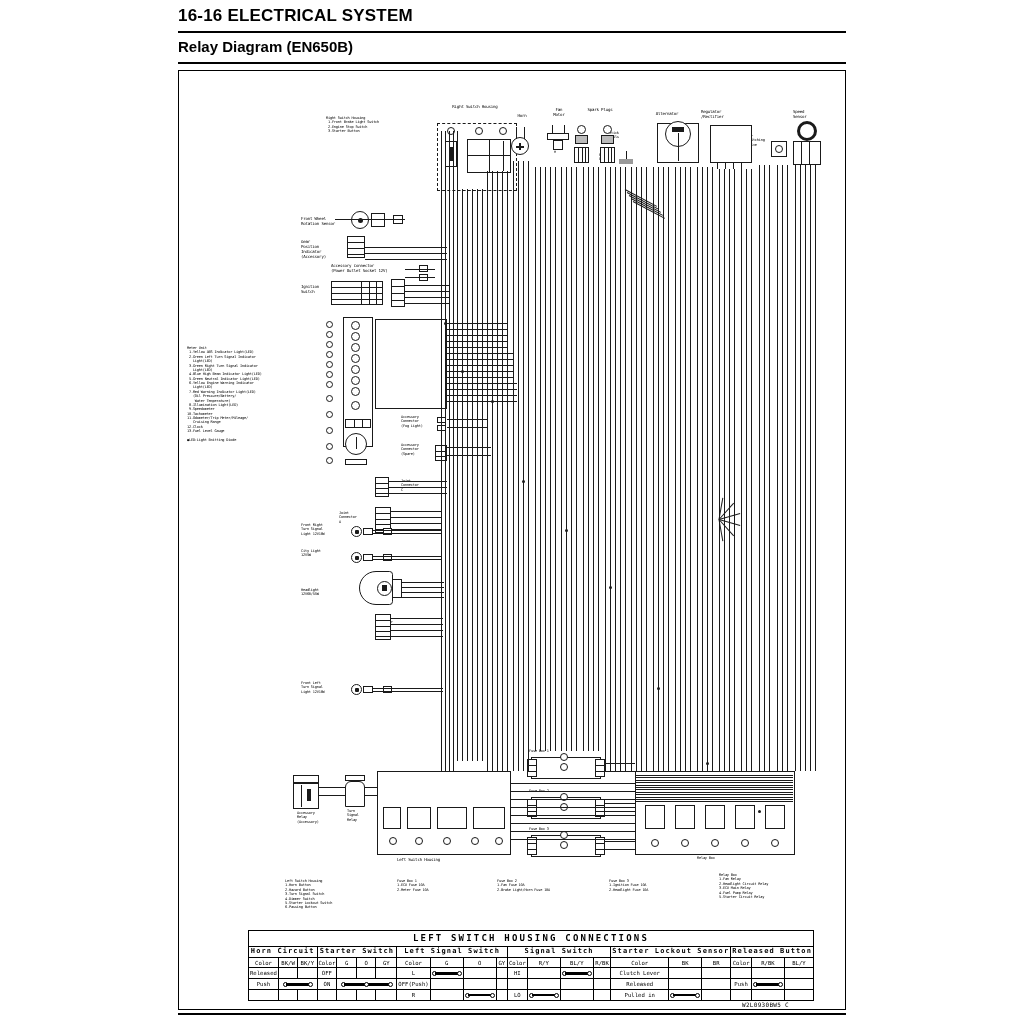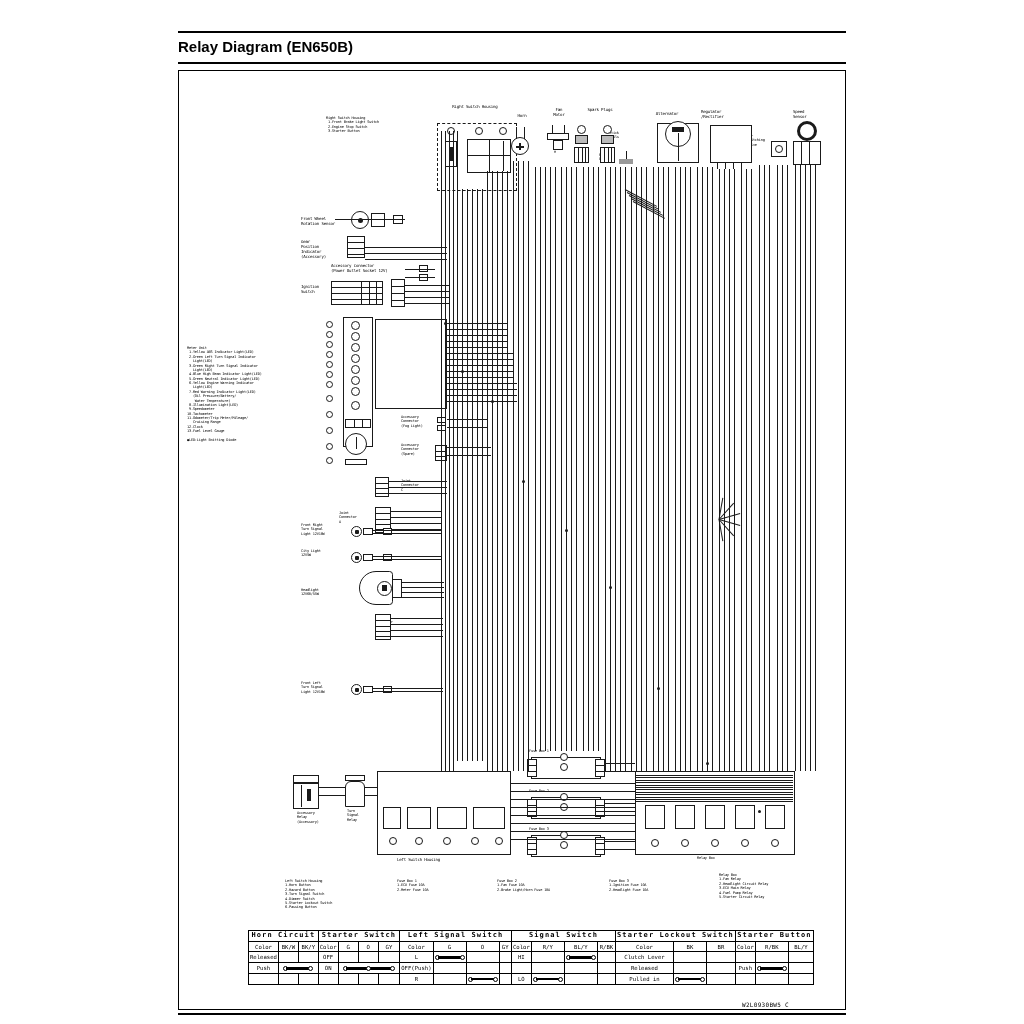--- a/index.html
+++ b/index.html
@@ -88,20 +88,21 @@
     font-family:"DejaVu Sans Mono","Liberation Mono",monospace;
     font-size:6px;color:#000;letter-spacing:.3px;
   }
   .botrule{position:absolute;left:178px;top:1013px;width:668px;height:2px;background:#000;}
 </style>
 </head>
 <body>
 
 <div id="page">
 
+  <div class="hdr-title">16-16 ELECTRICAL SYSTEM</div>
   <div class="hdr-rule1"></div>
   <div class="hdr-sub">Relay Diagram (EN650B)</div>
   <div class="hdr-rule2"></div>
 
   <div class="frame">
 
     <div class="lbl s4 ctr" style="left:246px;top:33px;width:100px;">Right Switch Housing</div>
     <div class="lbl s35" style="left:147px;top:45px;">Right Switch Housing
  1.Front Brake Light Switch
  2.Engine Stop Switch
@@ -616,26 +617,29 @@
 2.Headlight Circuit Relay
 3.ECU Main Relay
 4.Fuel Pump Relay
 5.Starter Circuit Relay</div>
 
   </div>
 
   <table class="tbl">
     <tbody id="tbl-body">
         <tr>
+          <td class="title" colspan="21">LEFT SWITCH HOUSING CONNECTIONS</td>
+        </tr>
+        <tr>
           <td class="grp" colspan="3">Horn Circuit</td>
           <td class="grp" colspan="4">Starter Switch</td>
           <td class="grp" colspan="4">Left Signal Switch</td>
           <td class="grp" colspan="4">Signal Switch</td>
-          <td class="grp" colspan="3">Starter Lockout Switch</td>
-          <td class="grp" colspan="3">Starter Button</td>
+          <td class="grp" colspan="3">Starter Lockout Sensor</td>
+          <td class="grp" colspan="3">Released Button</td>
         </tr>
         <tr>
           <td class="lab">Color</td>
           <td class="lab">BK/W</td>
           <td class="lab">BK/Y</td>
           <td class="lab">Color</td>
           <td class="lab">G</td>
           <td class="lab">O</td>
           <td class="lab">GY</td>
           <td class="lab">Color</td>

